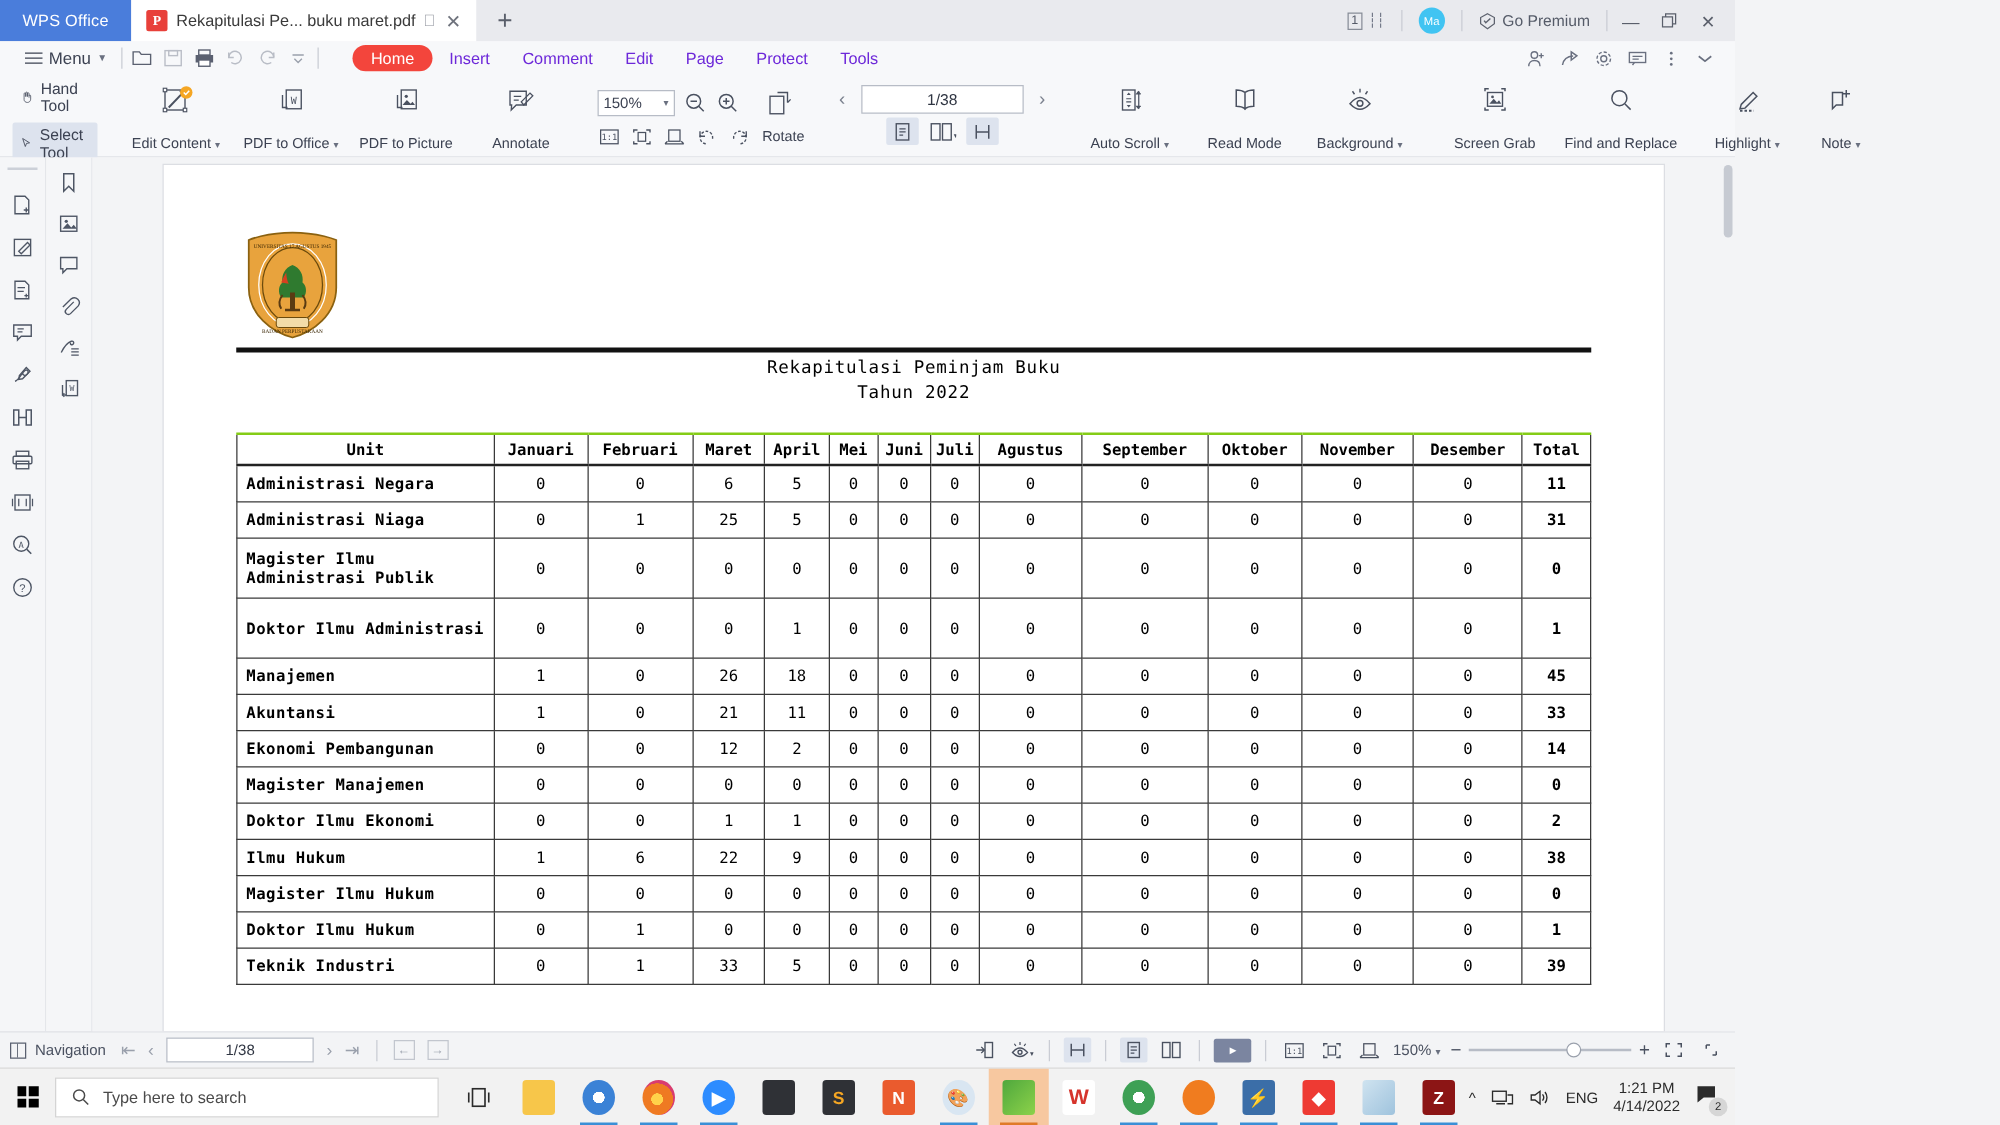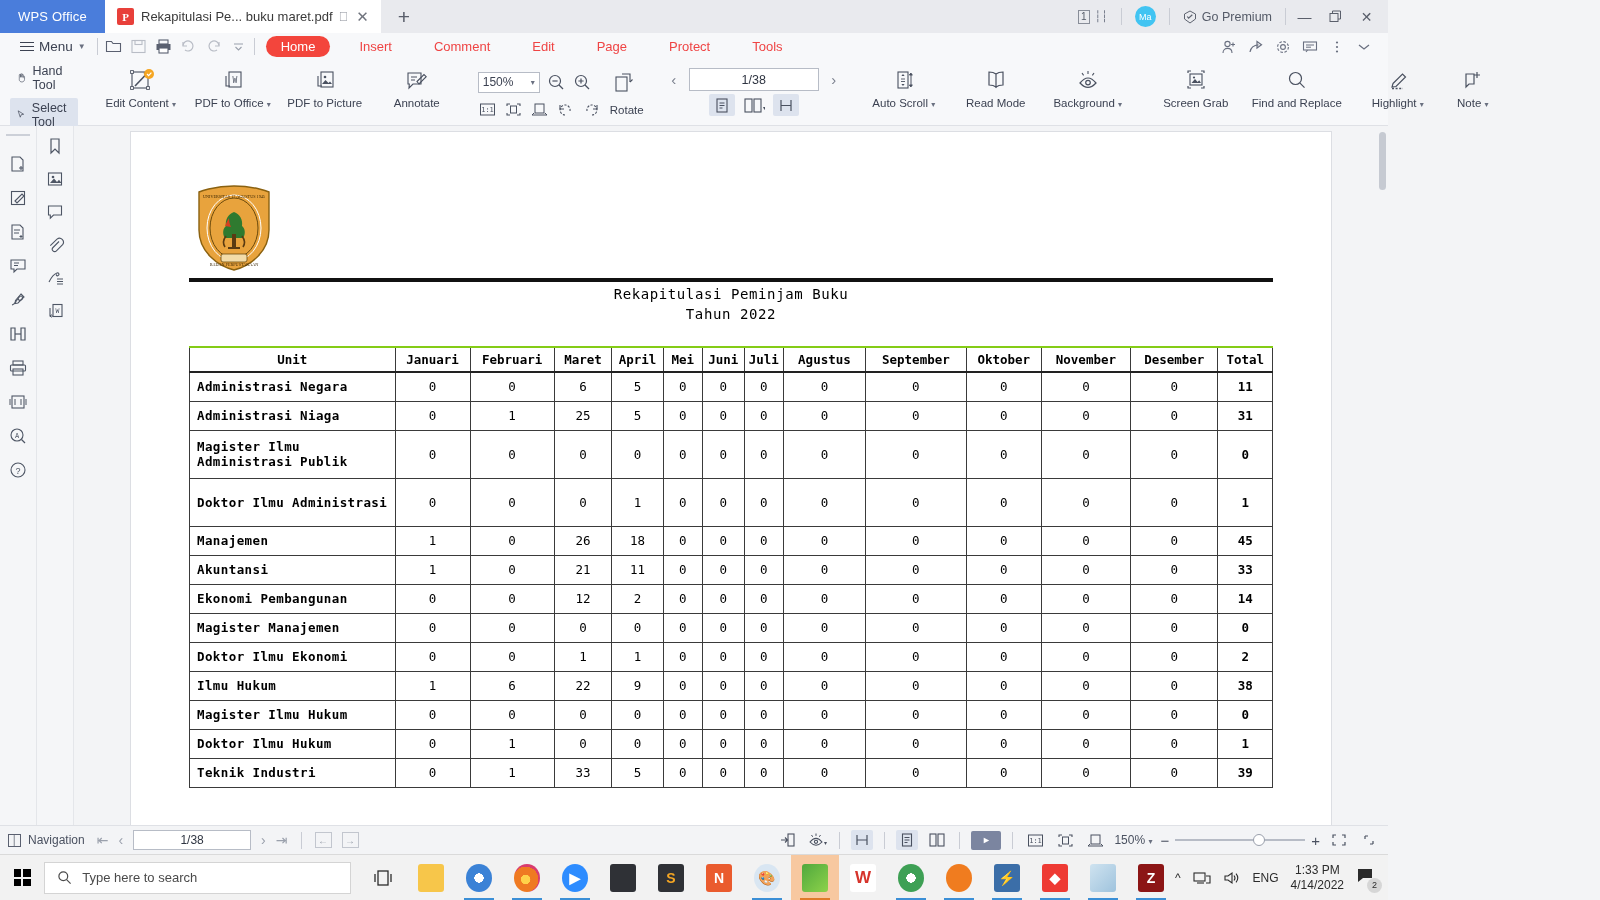--- a/index.html
+++ b/index.html
@@ -41,33 +41,33 @@
   .premium { color:#5e636f; font-size:12.5px; display:flex; align-items:center; gap:4px;}
   .wbtn { width:31px; height:33px; display:flex;align-items:center;justify-content:center;color:#5a5f6b; font-size:14px;}
 
   
   .menubar { height:27px; background:#f7f8fa; display:flex; align-items:center; gap:0; flex:0 0 27px; padding-left:12px; }
   .menu-btn { display:flex; align-items:center; gap:5px; font-size:13.5px; color:#3c4252; padding:0 8px;}
   .hamb { display:inline-flex; flex-direction:column; gap:2.5px; }
   .hamb i { display:block; width:14px; height:1.6px; background:#3c4252; }
   .qicon { width:25px;height:27px;display:flex;align-items:center;justify-content:center;color:#5a6070;font-size:14px;}
   .qicon.dim { color:#b9bdc6; }
-  .ribbon-tabs { display:flex; align-items:center; gap:16px; margin-left:8px; }
-  .rtab { font-size:13px; color:#ef4444; padding:2px 13px; }
+  .ribbon-tabs { display:flex; align-items:center; gap:0px; margin-left:24px; }
+  .rtab { font-size:13px; color:#6d28d9; padding:2px 13px; }
   .rtab.active { background:#f3453c; color:#fff; border-radius:11px; padding:3px 15px; }
   .menubar-right { margin-left:auto; display:flex; align-items:center; padding-right:12px; gap:2px;}
   .menubar-right .qicon { color:#6a7080; }
 
   
   .ribbon { height:66px; background:#f7f8fa; border-bottom:1px solid #dfe1e6; display:flex; align-items:flex-start; flex:0 0 66px; padding-top:2px;}
   .grp { display:flex; align-items:flex-start; height:62px; padding:0 5px; }
   .grp-sep { width:1px; background:#e2e4e9; height:50px; margin:5px 3px; }
   .tool-v { width:92px; display:flex; flex-direction:column; align-items:center; justify-content:flex-start; padding-top:4px; }
   .tool-v .glyph { height:30px; display:flex; align-items:center; justify-content:center; color:#4a5160; }
-  .tool-v .lbl { font-size:11.5px; color:#3c4252; text-align:right; line-height:13px; margin-top:1px; white-space:nowrap;}
+  .tool-v .lbl { font-size:11.5px; color:#3c4252; text-align:right; line-height:13px; margin-top:13px; white-space:nowrap;}
   .caret { font-size:8px; color:#6a7080; }
   .handsel { display:flex; flex-direction:column; justify-content:center; gap:3px; padding:6px 6px 0 10px; }
   .hs-row { display:flex; align-items:center; gap:6px; font-size:12.5px; color:#3c4252; padding:3px 6px; border-radius:2px;}
   .hs-row.sel { background:#dde3ee; }
   .zoomgrp { display:flex; flex-direction:column; gap:4px; padding:6px 4px 0 4px; }
   .zoom-row { display:flex; align-items:center; gap:7px;}
   .zoom-box { width:62px; height:21px; border:1px solid #b7bcc6; background:#fff; font-size:12px;
               display:flex; align-items:center; justify-content:space-between; padding:0 4px; color:#3c4252;}
   .mini-row { display:flex; align-items:center; gap:7px; color:#4a5160; }
   .mini { width:19px;height:19px;display:flex;align-items:center;justify-content:center;}
@@ -1110,21 +1110,21 @@
           </svg>
       </span>
       <span>
         <svg width="18" height="16" viewBox="0 0 18 16">
             <path d="M2 6h3l4-3v10l-4-3H2z" fill="none" stroke="#2b2b2b" stroke-width="1.1"></path>
             <path d="M11 5.5a4 4 0 0 1 0 5M13 3.6a7 7 0 0 1 0 8.8" fill="none" stroke="#2b2b2b" stroke-width="1.1"></path>
           </svg>
       </span>
       <span>ENG</span>
       <span class="clock">
-        <div>1:33 PM</div>
+        <div>1:21 PM</div>
         <div>4/14/2022</div>
       </span>
       <span class="notif">
         <svg width="20" height="18" viewBox="0 0 20 18">
             <path d="M2 2h14v9H7l-5 4V11H2z" fill="#2b2b2b"></path>
           </svg>
         <span class="badge">2</span>
       </span>
     </div>
   </div>

